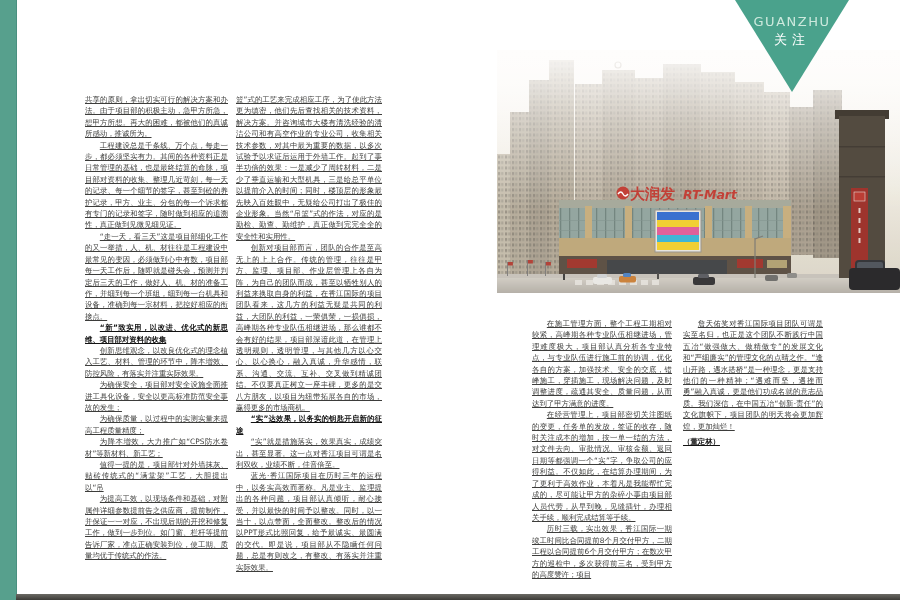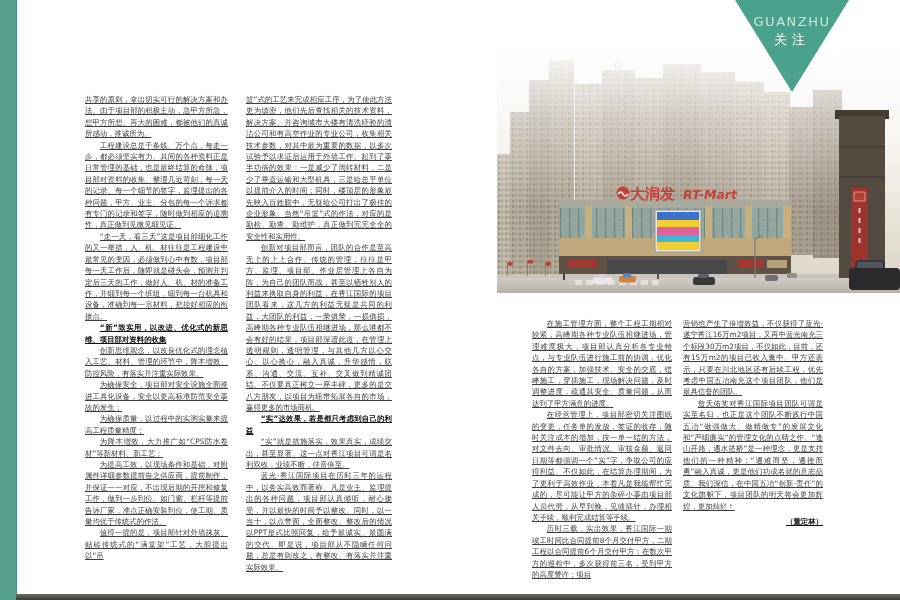--- a/index.html
+++ b/index.html
@@ -14,23 +14,23 @@
   .bottom-edge{position:absolute;left:16px;top:594px;width:884px;height:6px;
     background:linear-gradient(#6b6a64,#3c3b37);}
   
   .tri{position:absolute;left:730px;top:0;width:124px;height:96px;z-index:5;}
   
   .col{position:absolute;text-align:justify;font-size:7.4px;line-height:11.4px;
     color:#3d3d3b;letter-spacing:0;}
   .col p{margin:0;text-indent:2em;text-decoration:underline;}
   .col p.cont{text-indent:0;}
   .col p.h{font-weight:bold;color:#121212;}
-  .col p.sig{text-indent:0;text-align:right;font-weight:bold;color:#121212;padding-top:4px;}
+  .col p.sig{text-indent:0;text-align:left;font-weight:bold;color:#121212;padding-top:4px;}
   #col1{left:85px;top:94px;width:143px;}
-  #col2{left:246px;top:94px;width:146px;}
+  #col2{left:236px;top:94px;width:146px;}
   #col3{left:532px;top:318px;width:140px;}
   #col4{left:683px;top:318px;width:140px;}
   
   .photo{position:absolute;left:497px;top:50px;width:436px;height:243px;z-index:1;}
 </style>
 </head>
 <body>
 
 <div id="spread">
 
@@ -195,42 +195,41 @@
   </div>
 
   <svg class="tri" viewBox="0 0 124 96">
     <polygon points="5,0 119,0 62,92" fill="#4aa28c"></polygon>
     <text x="62" y="26" text-anchor="middle" font-size="13" letter-spacing="1.5" fill="#cde9dd">GUANZHU</text>
     <text x="62" y="44" text-anchor="middle" font-size="13" letter-spacing="5" fill="#ffffff">关注</text>
   </svg>
 
   <div id="col1" class="col">
       <p class="cont">共享的原则，拿出切实可行的解决方案和办法。由于项目部的积极主动，急甲方所急，想甲方所想。再大的困难，都被他们的真诚所感动，推诚所为。</p>
-      <p class="p">工程建设总是千条线、万个点，每走一步，都必须坚实有力。其间的各种资料正是日常管理的基础，也是最终结算的命脉，项目部对资料的收集、整理几近苛刻，每一天的记录、每一个细节的签字，监理提出的各种问题，甲方、业主、分包的每一个诉求都有专门的记录和签字，随时做到相应的追溯性，真正做到见微见细见证。</p>
+      <p class="p">工程建设总是千条线、万个点，每走一步，都必须坚实有力。其间的各种资料正是日常管理的基础，也是最终结算的命脉，项目部对资料的收集、整理几近苛刻，每一天的记录、每一个细节的签字，甚至到砼的养护记录，甲方、业主、分包的每一个诉求都有专门的记录和签字，随时做到相应的追溯性，真正做到见微见细见证。</p>
       <p class="p">“走一天，看三天”这是项目部细化工作的又一举措，人、机、材往往是工程建设中最常见的变因，必须做到心中有数，项目部每一天工作后，随即就是碰头会，预测并判定后三天的工作，做好人、机、材的准备工作，并细到每一个班组，细到每一台机具和设备，准确到每一宗材料，把控好相应的衔接点。</p>
       <p class="h">“新”致实用，以改进、优化式的新思维、项目部对资料的收集</p>
       <p class="p">创新思维观念，以改良优化式的理念植入工艺、材料、管理的环节中，降本增效、防控风险，有落实并注重实际效果。</p>
       <p class="p">为确保安全，项目部对安全设施全面推进工具化设备，安全以更高标准防范安全事故的发生；</p>
       <p class="p">为确保质量，以过程中的实测实量来提高工程质量精度；</p>
       <p class="p">为降本增效，大力推广如“CPS防水卷材”等新材料、新工艺；</p>
+      <p class="p">值得一提的是，项目部针对外墙抹灰、贴砖传统式的“满堂架”工艺，大胆提出以“吊</p>
       <p class="p">为提高工效，以现场条件和基础，对附属件详细参数提前告之供应商，提前制作，并保证一一对应，不出现后期的开挖和修复工作，做到一步到位。如门窗、栏杆等提前告诉厂家，准点正确安装到位，使工期、质量均优于传统式的作法。</p>
-      <p class="p">值得一提的是，项目部针对外墙抹灰、贴砖传统式的“满堂架”工艺，大胆提出以“吊</p>
     </div>
   <div id="col2" class="col">
       <p class="cont">篮”式的工艺来完成相应工序，为了使此方法更为缜密，他们先后查找相关的技术资料，解决方案。并咨询城市大楼有清洗经验的清洁公司和有高空作业的专业公司，收集相关技术参数，对其中最为重要的数据，以多次试验予以求证后运用于外墙工作。起到了事半功倍的效果：一是减少了周转材料，二是少了垂直运输和大型机具，三是给总平单位以提前介入的时间；同时，楼顶层的形象最先映入百姓眼中，无疑给公司打出了极佳的企业形象。当然“吊篮”式的作法，对应的是勤检、勤查、勤维护，真正做到完完全全的安全性和实用性。</p>
       <p class="p">创新对项目部而言，团队的合作是至高无上的上上合作。传统的管理，往往是甲方、监理、项目部、作业层管理上各自为阵，为自己的团队而战，甚至以牺牲别人的利益来换取自身的利益，在香江国际的项目团队看来，这几方的利益无疑是共同的利益，大团队的利益，一荣俱荣，一损俱损，高峰期各种专业队伍相继进场，那么谁都不会有好的结果，项目部深谙此道，在管理上透明规则，透明管理，与其他几方以心交心、以心换心，融入真诚，升华感情，联系、沟通、交流、互补、交叉做到精诚团结。不仅要真正树立一座丰碑，更多的是交八方朋友，以项目为纽带拓展各自的市场，赢得更多的市场商机。</p>
-      <p class="h">“实”达效果，若是都只考虑到自己的利益</p>
+      <p class="h">“实”达效果，以务实的钥匙开启新的征途</p>
       <p class="p">“实”就是措施落实，效果真实，成绩突出，甚至显著。这一点对香江项目可谓是名利双收，业绩不断，佳音倍至。</p>
       <p class="p">蓝光·香江国际项目在历时三年的运程中，以务实高效而著称。凡是业主、监理提出的各种问题，项目部认真倾听，耐心接受，并以最快的时间予以整改。同时，以一当十，以点带面，全面整改。整改后的情况以PPT形式比照回复，给予最诚实、最圆满的交代。即是说，项目部从不隐瞒任何问题，总是有则改之，有整改、有落实并注重实际效果。</p>
     </div>
   <div id="col3" class="col">
       <p class="p">在施工管理方面，整个工程工期相对较紧，高峰期各种专业队伍相继进场，管理难度极大，项目部认真分析各专业特点，与专业队伍进行施工前的协调，优化各自的方案，加强技术、安全的交底，错峰施工，穿插施工，现场解决问题，及时调整进度，疏通其安全、质量问题，从而达到了甲方满意的进度。</p>
       <p class="p">在经营管理上，项目部密切关注图纸的变更，任务单的发放，签证的收存，随时关注成本的增加，按一单一结的方法，对文件去向、审批情况、审核金额、返回日期等都强调一个“实”字，争取公司的应得利益。不仅如此，在结算办理期间，为了更利于高效作业，本着凡是我能帮忙完成的，尽可能让甲方的杂碎小事由项目部人员代劳，从早到晚，见缝插针，办理相关手续，顺利完成结算等手续。</p>
       <p class="p">历时三载，实出效果，香江国际一期竣工时间比合同提前8个月交付甲方，二期工程以合同提前6个月交付甲方；在数次甲方的巡检中，多次获得前三名，受到甲方的高度赞许；项目</p>
     </div>
   <div id="col4" class="col">
-      <p class="cont">营销也产生了倍增效益，不仅获得了蓝光·遂宁香江16万m2项目，又再中蓝光南充三个标段30万m2项目，不仅如此，目前，还有15万m2的项目已收入囊中。甲方还表示，只要在川北地区还有后续工程，优先考虑中国五冶南充这个项目团队，他们是最具信誉的团队。</p>
       <p class="p">詹天佑奖对香江国际项目团队可谓是实至名归，也正是这个团队不断践行中国五冶“做强做大、做精做专”的发展文化和“严细廉实”的管理文化的点睛之作。“逢山开路，遇水搭桥”是一种理念，更是支持他们的一种精神；“遇难而坚，遇挫而勇”融入真诚，更是他们功成名就的意志品质。我们深信，在中国五冶“创新·责任”的文化旗帜下，项目团队的明天将会更加辉煌，更加灿烂！</p>
       <p class="sig">（董定林）</p>
     </div>
 
   <div class="bottom-edge"></div>
 </div>
 
 </body></html>

